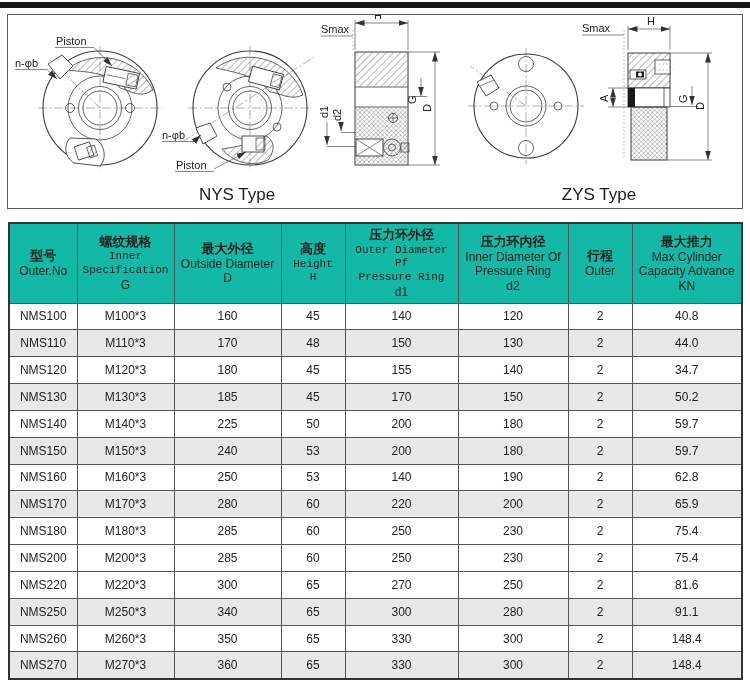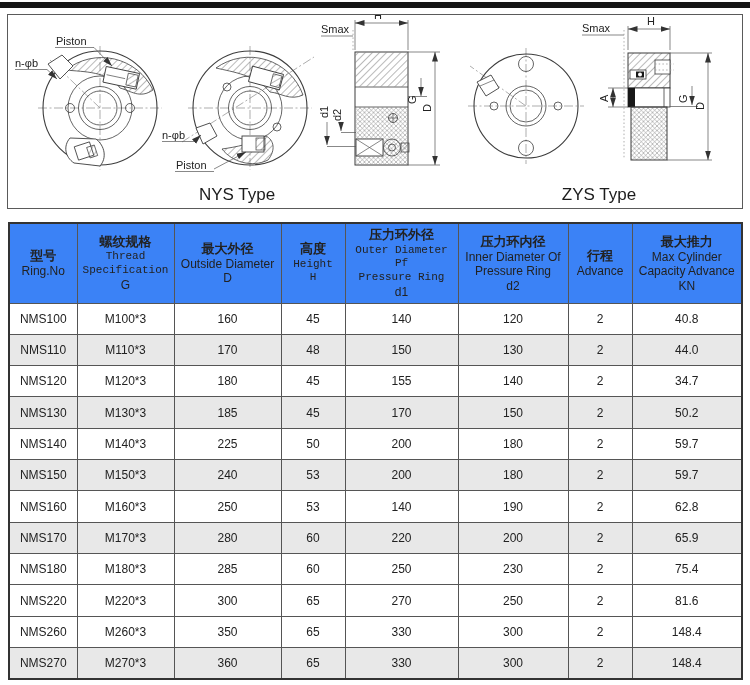--- a/index.html
+++ b/index.html
@@ -22,21 +22,21 @@
   .edge { stroke:#3d3d3d; stroke-width:1.1; fill:none; }
   .edge2{ stroke:#3d3d3d; stroke-width:0.8; fill:none; }
 
   table.spec { position:absolute; left:8px; top:222px; width:733px; height:458px;
                border-collapse:collapse; table-layout:fixed;
                border:2px solid #333; }
   table.spec th, table.spec td { border:1px solid #555; text-align:center; vertical-align:middle;
                color:#222; padding:0; overflow:hidden; }
   table.spec thead tr { height:80px; }
   table.spec tbody tr { height:21px; }
-  table.spec th { background:#3b82f6; font-weight:normal; }
+  table.spec th { background:#14b8a6; font-weight:normal; }
   table.spec tbody tr.alt td { background:#e8e8e8; }
   table.spec td { font-size:12px; }
   th .zh  { display:block; font-size:13px; line-height:1.25; font-weight:bold; }
   th .ln  { display:block; font-size:12px; line-height:1.2; }
   th .mono{ display:block; font-size:11px; line-height:1.25; font-family:"Liberation Mono", monospace; }
 </style>
 </head>
 <body>
 
 <div class="page">
@@ -226,25 +226,25 @@
         <col style="width:64px">
       <col style="width:113px">
         <col style="width:110px">
         <col style="width:64px">
         <col style="width:110px">
     </colgroup>
     <thead>
       <tr>
         <th>
           <span class="zh">型号</span>
-          <span class="ln">Ring.No</span>
+          <span class="ln">Outer.No</span>
         </th>
         <th>
           <span class="zh">螺纹规格</span>
-          <span class="mono">Thread</span>
+          <span class="mono">Inner</span>
           <span class="mono">Specification</span>
           <span class="ln">G</span>
         </th>
         <th>
           <span class="zh">最大外径</span>
           <span class="ln">Outside Diameter</span>
           <span class="ln">D</span>
         </th>
         <th>
           <span class="zh">高度</span>
@@ -258,21 +258,21 @@
           <span class="ln">d1</span>
         </th>
         <th>
           <span class="zh">压力环内径</span>
           <span class="ln">Inner Diameter Of</span>
           <span class="ln">Pressure Ring</span>
           <span class="ln">d2</span>
         </th>
         <th>
           <span class="zh">行程</span>
-          <span class="ln">Advance</span>
+          <span class="ln">Outer</span>
         </th>
         <th>
           <span class="zh">最大推力</span>
           <span class="ln">Max Cylinder</span>
           <span class="ln">Capacity Advance</span>
           <span class="ln">KN</span>
         </th>
       </tr>
     </thead>
     <tbody>
@@ -360,29 +360,49 @@
           <td>NMS180</td>
           <td>M180*3</td>
           <td>285</td>
           <td>60</td>
           <td>250</td>
           <td>230</td>
           <td>2</td>
           <td>75.4</td>
         </tr>
         <tr>
+          <td>NMS200</td>
+          <td>M200*3</td>
+          <td>285</td>
+          <td>60</td>
+          <td>250</td>
+          <td>230</td>
+          <td>2</td>
+          <td>75.4</td>
+        </tr>
+        <tr>
           <td>NMS220</td>
           <td>M220*3</td>
           <td>300</td>
           <td>65</td>
           <td>270</td>
           <td>250</td>
           <td>2</td>
           <td>81.6</td>
         </tr>
+        <tr class="alt">
+          <td>NMS250</td>
+          <td>M250*3</td>
+          <td>340</td>
+          <td>65</td>
+          <td>300</td>
+          <td>280</td>
+          <td>2</td>
+          <td>91.1</td>
+        </tr>
         <tr>
           <td>NMS260</td>
           <td>M260*3</td>
           <td>350</td>
           <td>65</td>
           <td>330</td>
           <td>300</td>
           <td>2</td>
           <td>148.4</td>
         </tr>

